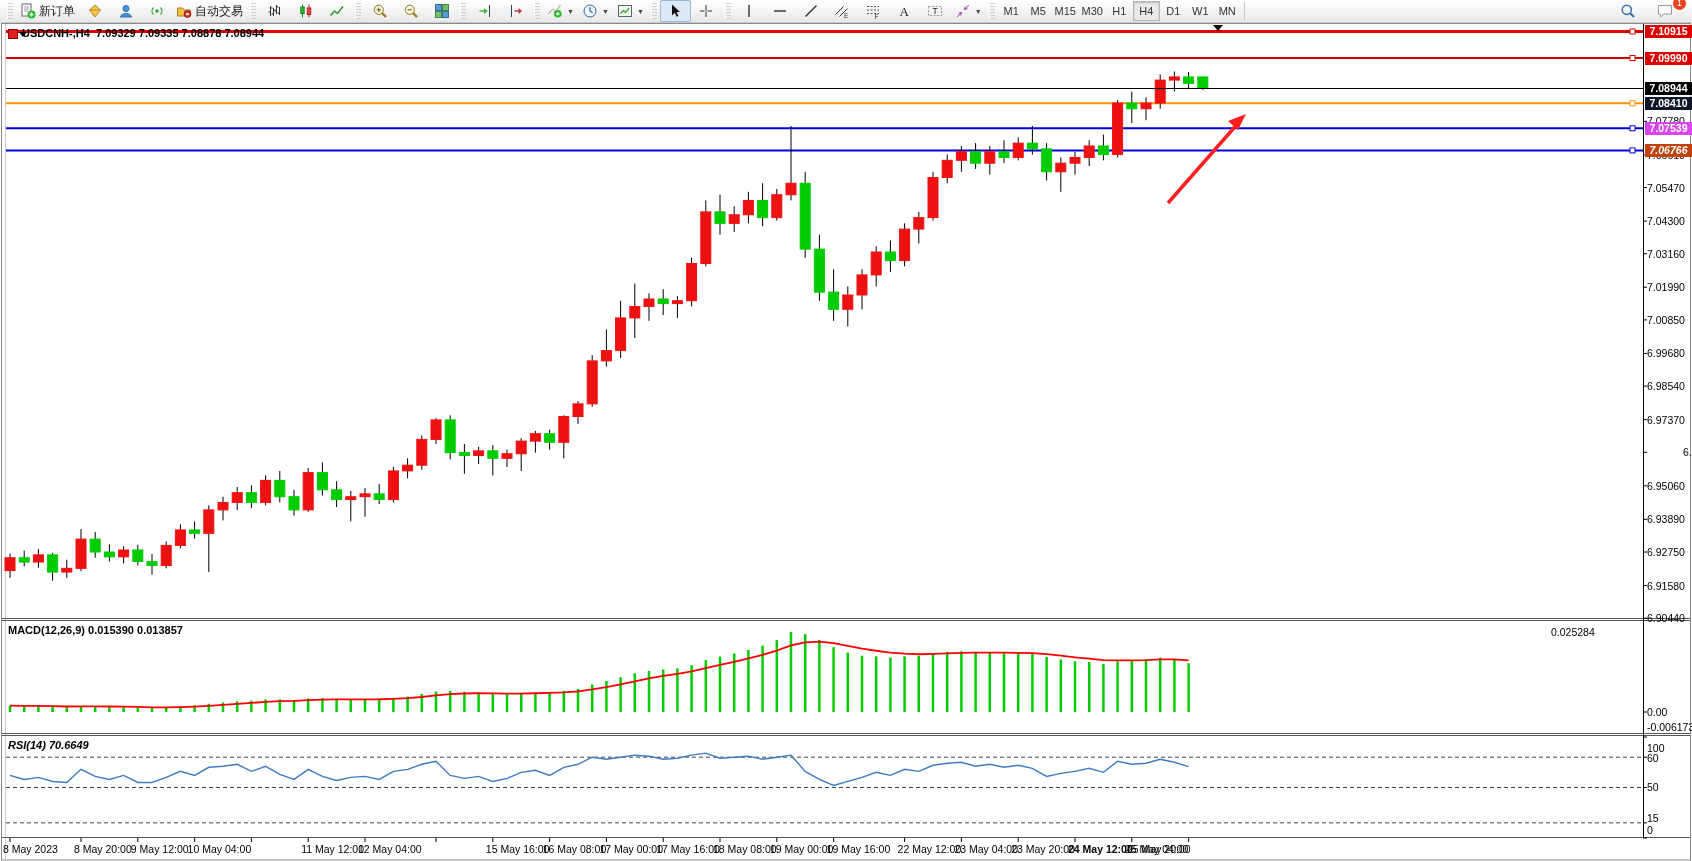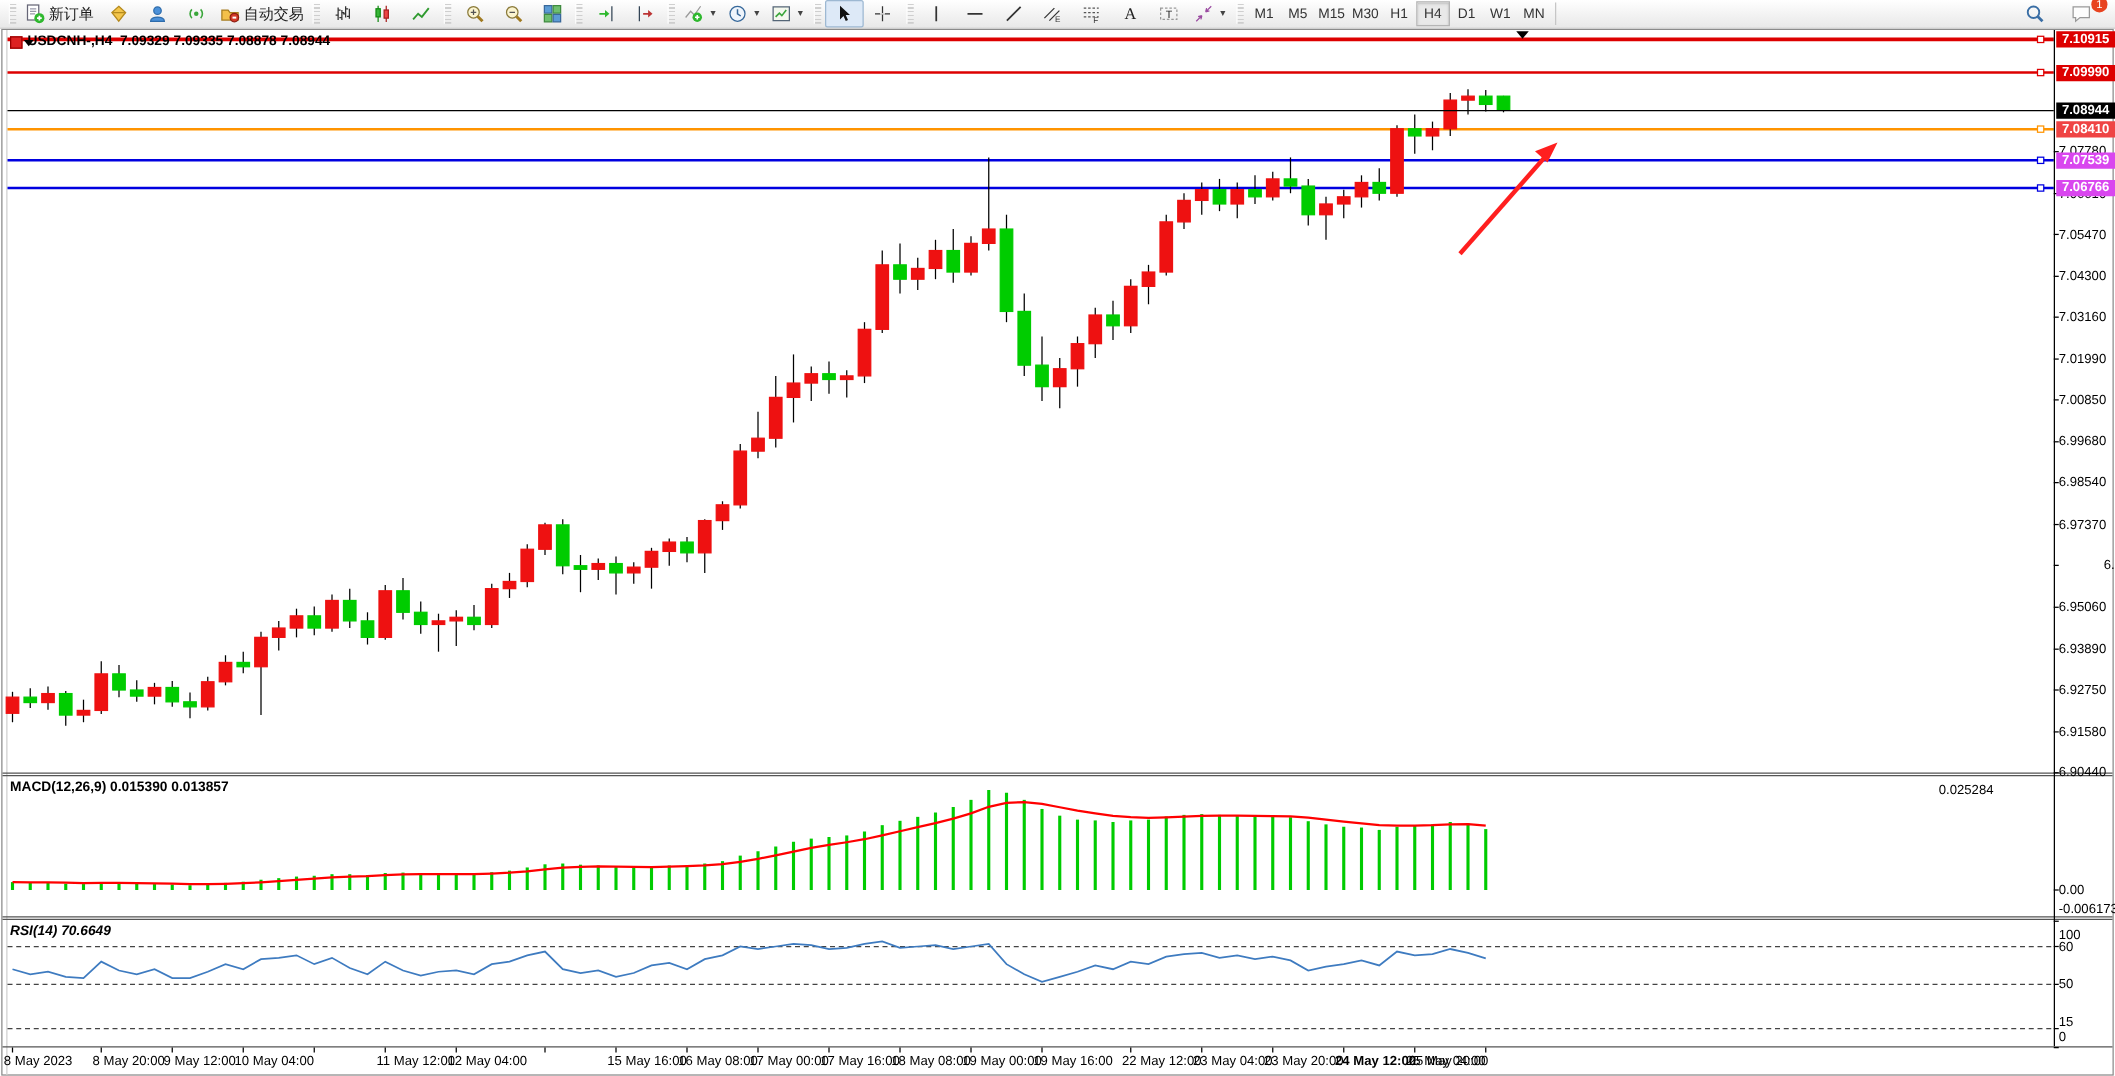--- a/index.html
+++ b/index.html
@@ -583,23 +583,23 @@
       <div class="lbl" style="left: 1647px; top: 380.106px;">6.98540</div>
       <div class="lbl" style="left: 1647px; top: 413.63px;">6.97370</div>
       <div class="lbl" style="left: 1647px; top: 446.294px; padding-left: 36px;">6.96230</div>
       <div class="lbl" style="left: 1647px; top: 479.818px;">6.95060</div>
       <div class="lbl" style="left: 1647px; top: 513.342px;">6.93890</div>
       <div class="lbl" style="left: 1647px; top: 546.007px;">6.92750</div>
       <div class="lbl" style="left: 1647px; top: 579.531px;">6.91580</div>
       <div class="lbl" style="left: 1647px; top: 612.195px;">6.90440</div>
       <div class="pricebox" style="left: 1645px; top: 25.0249px; background: rgb(221, 0, 0);">7.10915</div>
       <div class="pricebox" style="left: 1645px; top: 51.529px; background: rgb(221, 0, 0);">7.09990</div>
-      <div class="pricebox" style="left: 1645px; top: 96.8007px; background: #ef4444;">7.08410</div>
+      <div class="pricebox" style="left: 1645px; top: 96.8007px; background: #0f172a;">7.08410</div>
       <div class="pricebox" style="left: 1645px; top: 121.757px; background: #d946ef;">7.07539</div>
-      <div class="pricebox" style="left: 1645px; top: 143.906px; background: #d946ef;">7.06766</div>
+      <div class="pricebox" style="left: 1645px; top: 143.906px; background: #c2410c; font-style: italic;">7.06766</div>
       <div class="pricebox" style="left: 1645px; top: 81.5px; background: rgb(0, 0, 0);">7.08944</div>
       <div class="lbl" style="left: 1551px; top: 626px;">0.025284</div>
       <div class="lbl" style="left: 1647px; top: 706px;">0.00</div>
       <div class="lbl" style="left: 1647px; top: 721px;">-0.006173</div>
       <div class="lbl" style="left: 1647px; top: 742px;">100</div>
       <div class="lbl" style="left: 1647px; top: 752px;">60</div>
       <div class="lbl" style="left: 1647px; top: 781px;">50</div>
       <div class="lbl" style="left: 1647px; top: 812px;">15</div>
       <div class="lbl" style="left: 1647px; top: 824px;">0</div>
       <div class="lbl" style="left: 3px; top: 843px;">8 May 2023</div>

